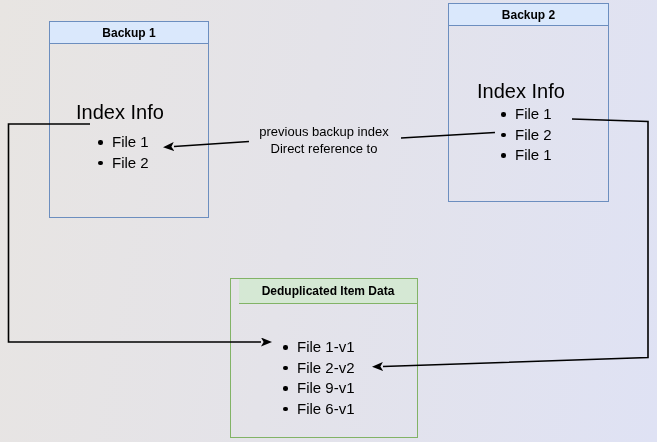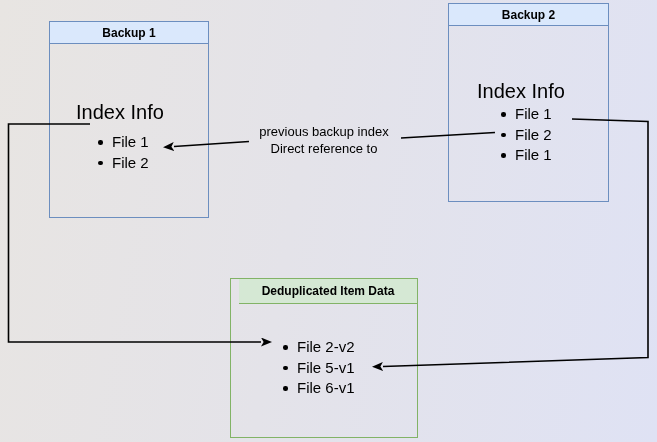--- a/index.html
+++ b/index.html
@@ -62,22 +62,23 @@
     <ul class="file-list" style="left:52px;top:100px;">
       <li>File 1</li>
       <li>File 2</li>
       <li>File 1</li>
     </ul>
   </div>
 
   <div class="node green" style="left:230px;top:278px;width:188px;height:160px;">
     <div class="node-header" style="height:25px;margin-left:8px;">Deduplicated Item Data</div>
     <ul class="file-list" style="left:52px;top:58px;">
+      <li>File 1-v1</li>
       <li>File 2-v2</li>
-      <li>File 5-v1</li>
+      <li>File 9-v1</li>
       <li>File 6-v1</li>
     </ul>
   </div>
 
   <svg class="edges" width="657" height="442" viewBox="0 0 657 442">
     <defs>
       <marker id="ah" markerWidth="13" markerHeight="10" refX="0" refY="4.5" orient="auto" markerUnits="userSpaceOnUse">
         <path d="M0,0 L11,4.5 L0,9 L2.6,4.5 Z"></path>
       </marker>
     </defs>

